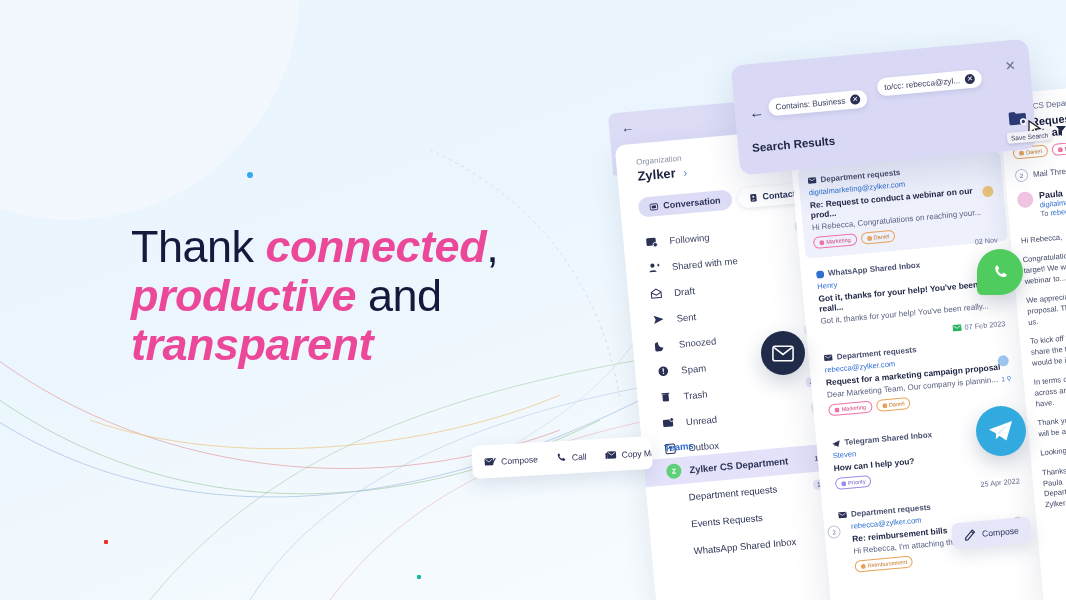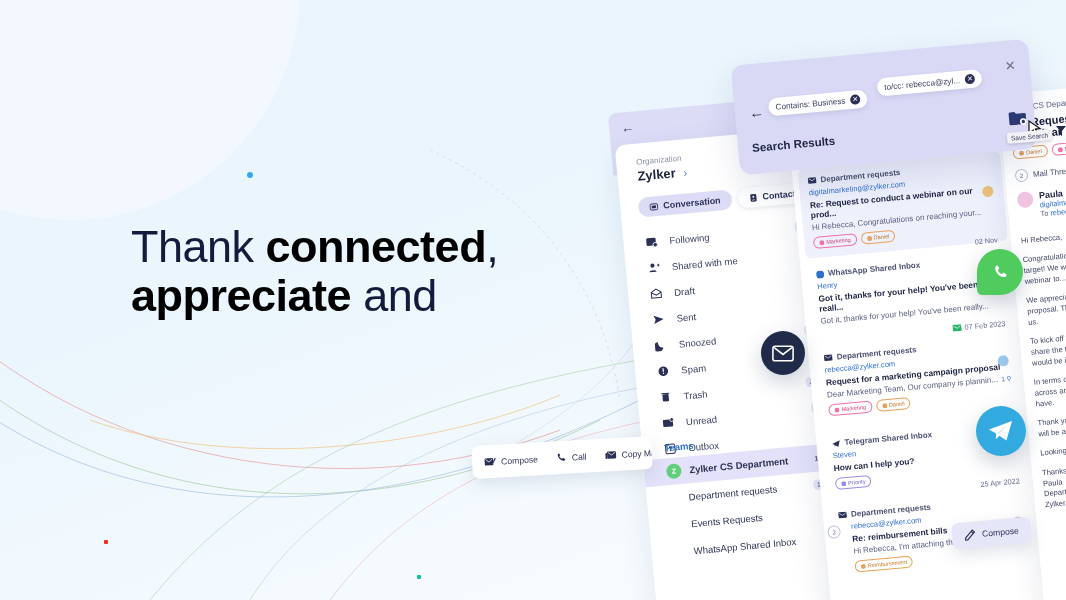--- a/index.html
+++ b/index.html
@@ -19,21 +19,21 @@
   }
   .arcs{position:absolute;left:0;top:0;width:1066px;height:600px;}
   .dot{position:absolute;border-radius:50%;}
   
   .headline{
     position:absolute;left:131px;top:222px;width:470px;
     font-size:45px;line-height:49px;letter-spacing:-0.5px;
     font-weight:700;color:#0f1431;
   }
   .headline .thin{font-weight:400;color:#141a3c;}
-  .headline .accent{color:#000000;}
+  .headline .accent{color:#ec4899;font-style:italic;}
   
   .app-wrap{position:absolute;left:598px;top:95px;width:540px;height:520px;}
   .tilt{transform:rotate(-5.2deg);transform-origin:0 0;}
   
   .sidebar{
     position:absolute;left:12px;top:52px;width:196px;height:520px;
     background:#fff;border-radius:10px 0 0 0;
     box-shadow:0 10px 30px rgba(30,50,90,.10);
   }
   .org-label{position:absolute;left:20px;top:14px;font-size:8px;color:#8a90a6;}
@@ -176,21 +176,22 @@
   <path d="M330 600 C 420 480 560 420 820 395" stroke="#e6a3a3" stroke-width="1" fill="none" opacity=".45"></path>
   <path d="M430 150 C 520 190 600 270 620 400" stroke="#cfd8e6" stroke-width="1" fill="none" stroke-dasharray="3 4" opacity=".8"></path>
   <path d="M470 470 C 560 420 620 380 660 300" stroke="#d7e2ef" stroke-width="1" fill="none" opacity=".9"></path>
 </svg>
 <div class="dot" style="left:247px;top:172px;width:6px;height:6px;background:#35a8e8;"></div>
 <div class="dot" style="left:104px;top:540px;width:4px;height:4px;background:#ee3124;border-radius:1px;"></div>
 <div class="dot" style="left:417px;top:575px;width:4px;height:4px;background:#12bf9a;border-radius:1px;"></div>
 
 <div class="headline">
   <span class="thin">Thank </span><span class="accent">connected</span><span class="thin">,</span><br>
-  <span class="accent">appreciate</span><span class="thin"> and</span><br>
+  <span class="accent">productive</span><span class="thin"> and</span><br>
+  <span class="accent">transparent</span>
 </div>
 
 <div class="app-header">
   <div style="position:absolute;left:12px;top:8px;font-size:13px;color:#2b3055;">←</div>
   <div class="hamburger" style="position:absolute;left:14px;top:34px;">
     <div></div>
       <div></div>
       <div></div>
   </div>
 </div>

